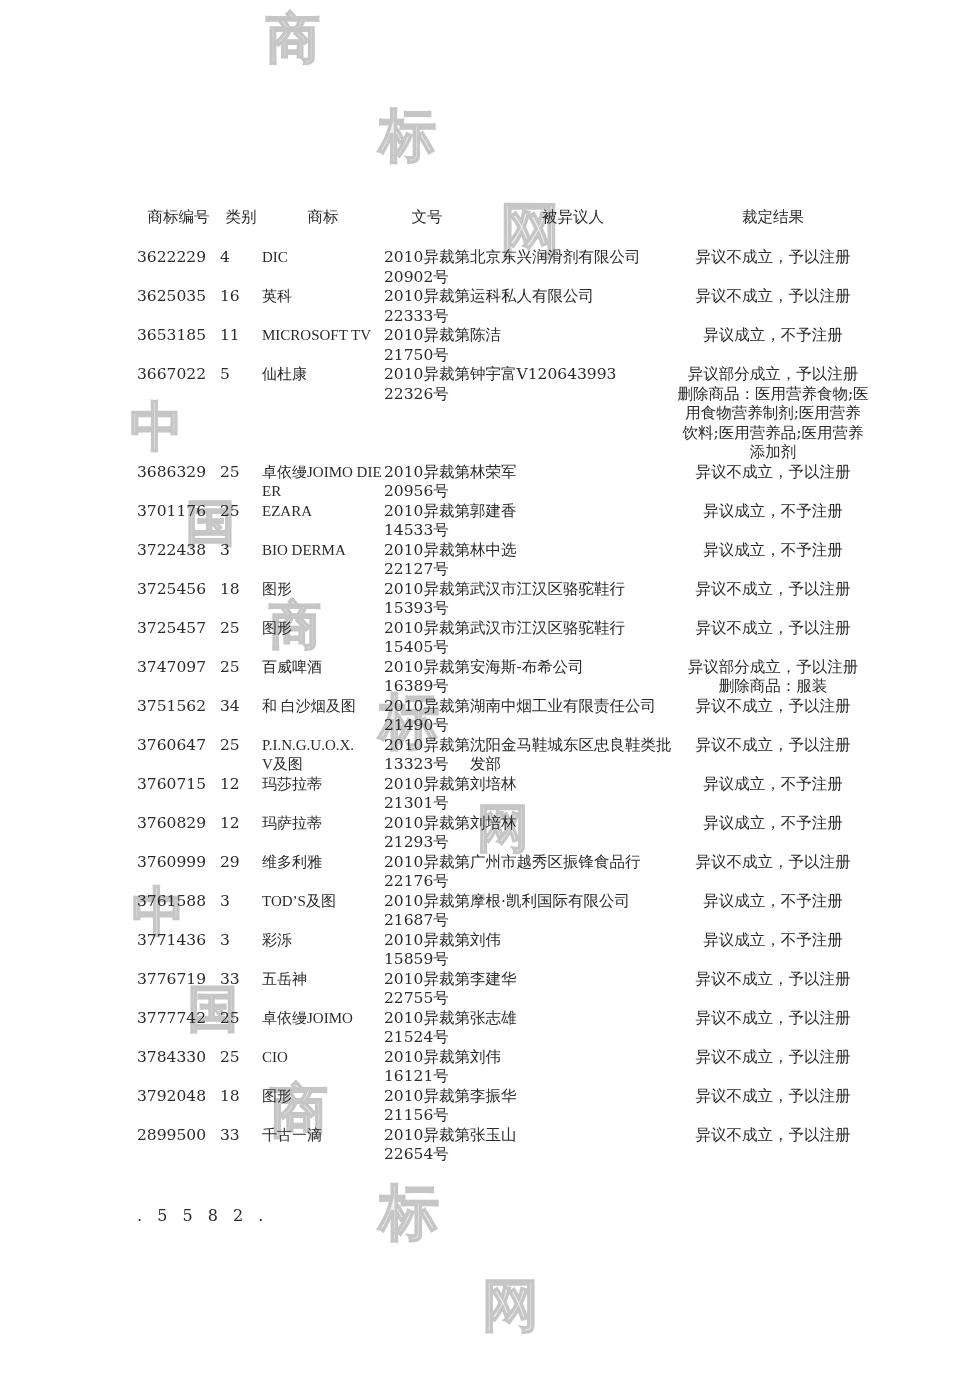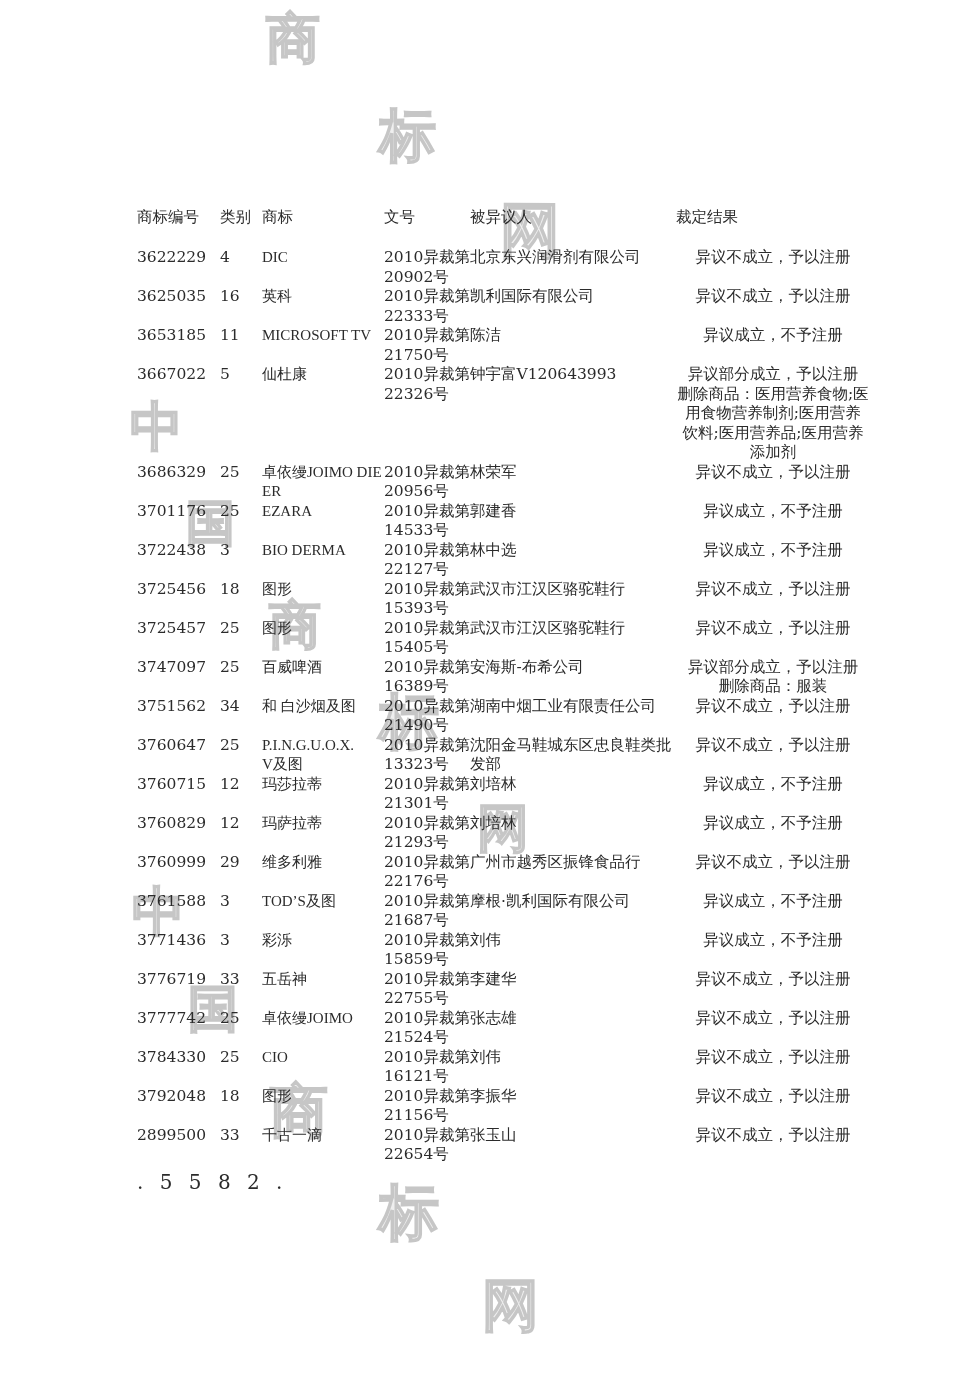--- a/index.html
+++ b/index.html
@@ -41,29 +41,30 @@
     color:#2b2b2b;
     text-align:left;
     vertical-align:top;
     padding:0;
     font-weight:normal;
     white-space:pre;
     font-family:"DejaVu Serif", serif;
   }
   thead th{
     height:40px;
+    text-align:center;
   }
   td.c2{ font-family:"Liberation Serif", serif; font-size:15px; }
   td.c5{ white-space:pre-line;text-align:center; }
   .page-number{
     position:absolute;
     left:137px;
-    top:1170px;
+    top:1206px;
     z-index:1;
-    font-size:20px;
+    font-size:16px;
     letter-spacing:5px;
     color:#2b2b2b;
     font-family:"DejaVu Serif", serif;
   }
 </style>
 </head>
 <body>
 
 <div class="page">
 
@@ -112,21 +113,21 @@
 20902号</td>
             <td class="c4">北京东兴润滑剂有限公司</td>
             <td class="c5">异议不成立，予以注册</td>
           </tr>
           <tr>
             <td class="c0">3625035</td>
             <td class="c1">16</td>
             <td class="c2">英科</td>
             <td class="c3">2010异裁第
 22333号</td>
-            <td class="c4">凯利国际有限公司</td>
+            <td class="c4">运科私人有限公司</td>
             <td class="c5">异议不成立，予以注册</td>
           </tr>
           <tr>
             <td class="c0">3653185</td>
             <td class="c1">11</td>
             <td class="c2">MICROSOFT TV</td>
             <td class="c3">2010异裁第
 21750号</td>
             <td class="c4">陈洁</td>
             <td class="c5">异议成立，不予注册</td>

